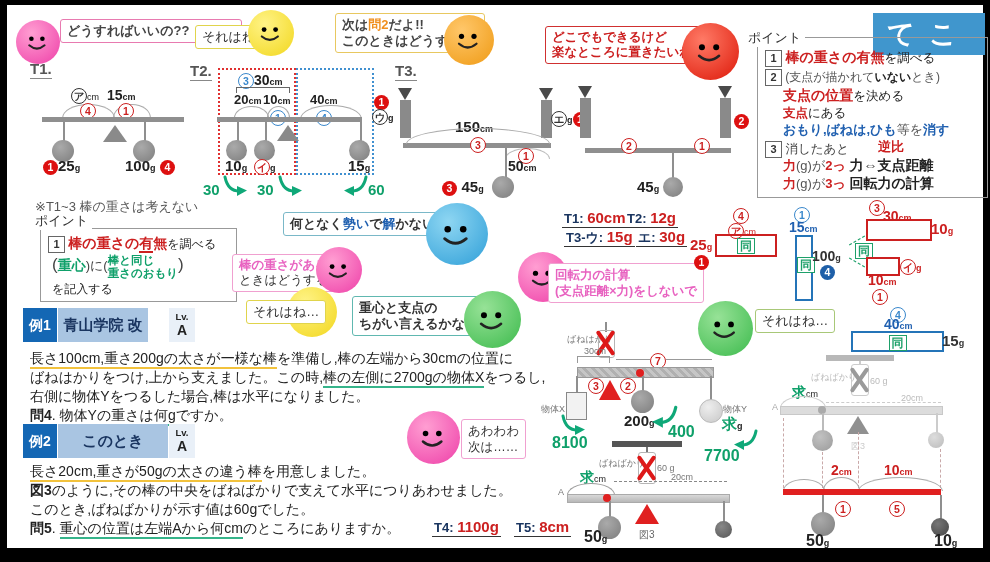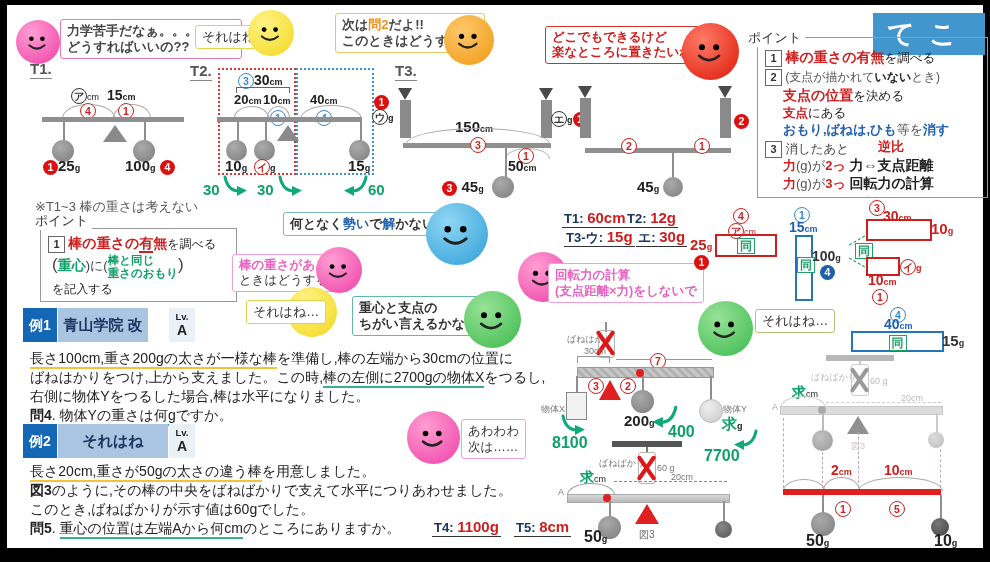--- a/index.html
+++ b/index.html
@@ -63,21 +63,20 @@
 <div class="frame" style="left:983px;top:0;width:7px;height:562px"></div>
 
 <div class="ball p1" style="left:16px;top:20px;width:44px;height:44px">
   <svg viewBox="0 0 40 40">
       <circle cx="14" cy="17" r="2.1"></circle>
       <circle cx="24" cy="17" r="2.1"></circle>
       <path d="M12,23 Q19,29 26,23" fill="none" stroke="#222" stroke-width="1.8" stroke-linecap="round"></path>
     </svg>
 </div>
 <div class="bub" style="left:60px;top:19px;width:168px;border:1.5px solid #e87ab0;font-weight:bold;color:#444">
-  <div>力学苦手だなぁ。。。</div>
   <div>どうすればいいの??</div>
 </div>
 <div class="bub" style="left:195px;top:25px;border:1.5px solid #e0d44c">それはね…</div>
 <div class="ball y1" style="left:248px;top:10px;width:46px;height:46px">
   <svg viewBox="0 0 40 40">
       <circle cx="14" cy="17" r="2.1"></circle>
       <circle cx="24" cy="17" r="2.1"></circle>
       <path d="M12,23 Q19,29 26,23" fill="none" stroke="#222" stroke-width="1.8" stroke-linecap="round"></path>
     </svg>
 </div>
@@ -299,21 +298,21 @@
 <div class="abs" style="left:169px;top:308px;width:26px;height:34px;background:#e9f0f8;text-align:center">
   <div class="b" style="font-size:9.5px;margin-top:3px">Lv.</div>
   <div class="b" style="font-size:14px">A</div>
 </div>
 <div class="abs" style="left:30px;top:350px;font-size:14px"><span class="uy">長さ100cm,重さ200gの太さが一様な棒</span><span>を準備し,棒の左端から30cmの位置に</span></div>
 <div class="abs" style="left:30px;top:369px;font-size:14px"><span>ばねはかりをつけ,上から支えました。この時,</span><span class="ug">棒の左側に2700gの物体X</span><span>をつるし,</span></div>
 <div class="abs" style="left:30px;top:388px;font-size:14px">右側に物体Yをつるした場合,棒は水平になりました。</div>
 <div class="abs" style="left:30px;top:407px;font-size:14px"><span class="b">問4</span><span>. </span><span class="ug">物体Yの重さは何g</span><span>ですか。</span></div>
 
 <div class="abs" style="left:23px;top:424px;width:34px;height:34px;background:#1467b4;color:#fff;font-weight:bold;font-size:14px;text-align:center;line-height:34px">例2</div>
-<div class="abs" style="left:58px;top:424px;width:110px;height:34px;background:#a9c5e2;color:#1a3560;font-weight:bold;font-size:15px;text-align:center;line-height:34px">それはね</div>
+<div class="abs" style="left:58px;top:424px;width:110px;height:34px;background:#a9c5e2;color:#1a3560;font-weight:bold;font-size:15px;text-align:center;line-height:34px">このとき</div>
 <div class="abs" style="left:169px;top:424px;width:26px;height:34px;background:#e9f0f8;text-align:center">
   <div class="b" style="font-size:9.5px;margin-top:3px">Lv.</div>
   <div class="b" style="font-size:14px">A</div>
 </div>
 <div class="abs" style="left:30px;top:463px;font-size:14px"><span class="uy">長さ20cm,重さが50gの太さの違う棒</span><span>を用意しました。</span></div>
 <div class="abs" style="left:30px;top:482px;font-size:14px"><span class="b">図3</span><span>のように,その棒の中央をばねばかりで支えて水平につりあわせました。</span></div>
 <div class="abs" style="left:30px;top:501px;font-size:14px">このとき,ばねばかりが示す値は60gでした。</div>
 <div class="abs" style="left:30px;top:520px;font-size:14px"><span class="b">問5</span><span>. </span><span class="ug">重心の位置は左端Aから何cm</span><span>のところにありますか。</span></div>
 
 <div class="ball p1" style="left:407px;top:411px;width:53px;height:53px">

